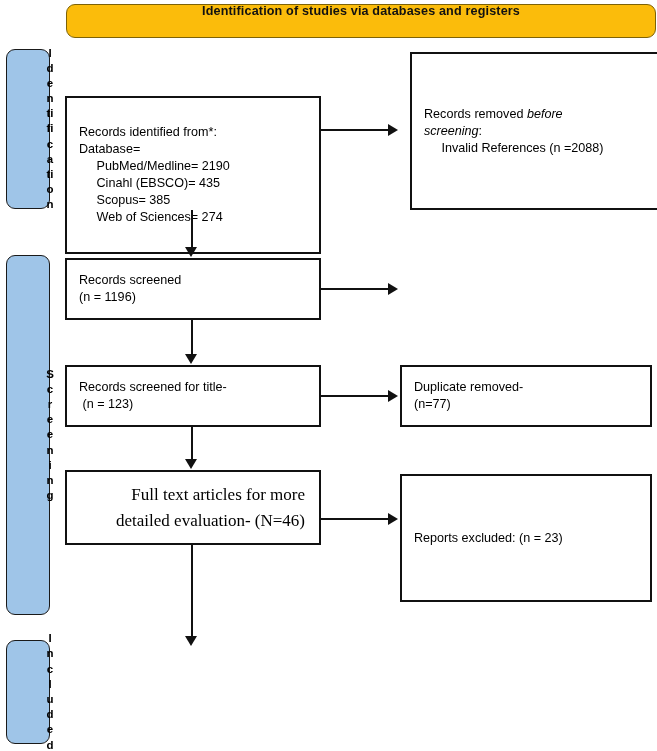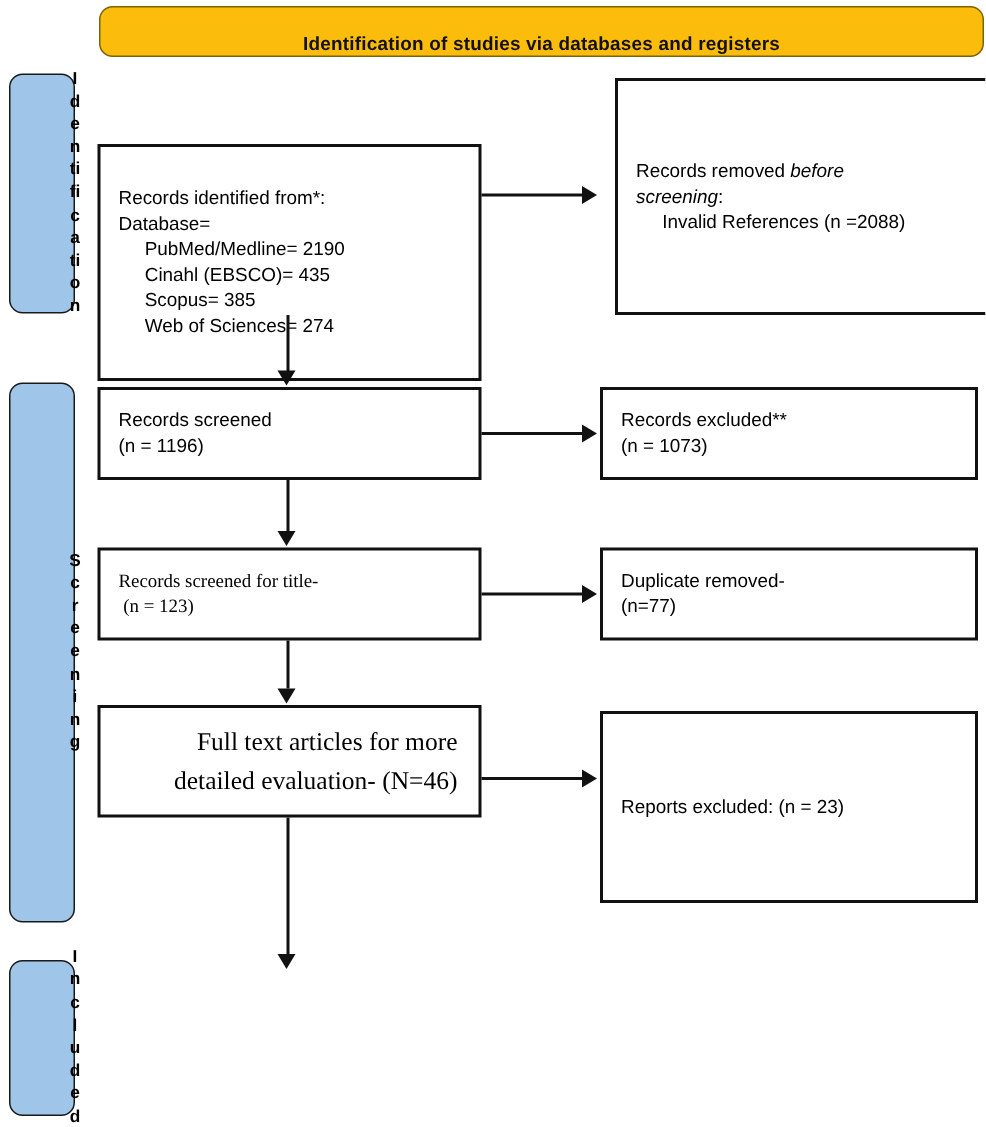--- a/index.html
+++ b/index.html
@@ -26,21 +26,21 @@
     position: absolute;
     left: 66px;
     top: 4px;
     width: 590px;
     height: 34px;
     background: #FBBC0B;
     border: 1.6px solid #7d6207;
     border-radius: 9px;
     box-sizing: border-box;
     display: flex;
-    align-items: flex-end;
+    align-items: flex-start;
     justify-content: center;
   }
   .banner-text {
     font-size: 12.6px;
     font-weight: bold;
     color: #111111;
     letter-spacing: 0.15px;
     text-align: center;
     line-height: 1.1;
   }
@@ -93,21 +93,21 @@
     font-family: "Liberation Serif", serif;
     font-size: 17px;
     line-height: 1.5;
     padding: 0 14px;
   }
   .box-text .ital { font-style: italic; }
 
   
   #box-identified  { left: 65px; top: 52px;  width: 256px; height: 158px; margin-top: 44px; }
   #box-screened    { left: 65px; top: 258px; width: 256px; height: 62px;  }
-  #box-title       { left: 65px; top: 365px; width: 256px; height: 62px; font-family: Liberation Serif, serif;  }
+  #box-title       { left: 65px; top: 365px; width: 256px; height: 62px;  }
   #box-fulltext    { left: 65px; top: 470px; width: 256px; height: 75px;  }
   #box-included    { left: 65px; top: 648px; width: 256px; height: 96px;  }
 
   
   #box-removed     { left: 400px; top: 52px;  width: 252px; height: 158px; margin-left: 10px; }
   #box-excluded    { left: 400px; top: 258px; width: 252px; height: 62px;  }
   #box-duplicate   { left: 400px; top: 365px; width: 252px; height: 62px;  }
   #box-reports     { left: 400px; top: 474px; width: 252px; height: 128px; }
 
   
@@ -197,24 +197,20 @@
     <span class="box-text"><span>Records removed </span><span class="ital">before</span>
 <span class="ital">screening</span><span>:</span>
 <span>     Invalid References (n =2088)</span></span>
   </div>
 
   <div class="box" id="box-screened">
     <span class="box-text">Records screened
 (n = 1196)</span>
   </div>
 
-  <div class="box" id="box-excluded">
-    <span class="box-text">Records excluded**
-(n = 1073)</span>
-  </div>
 
   <div class="box" id="box-title">
     <span class="box-text">Records screened for title-
  (n = 123)</span>
   </div>
 
   <div class="box" id="box-duplicate">
     <span class="box-text">Duplicate removed-
 (n=77)</span>
   </div>

